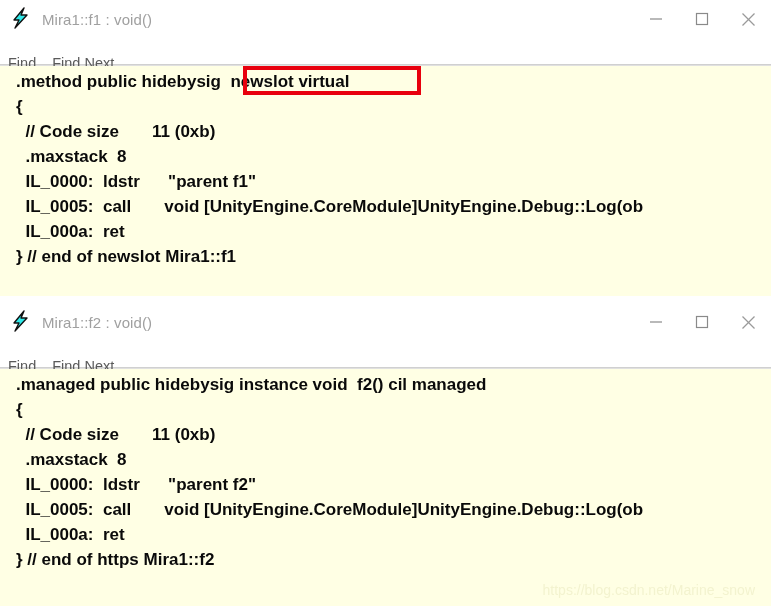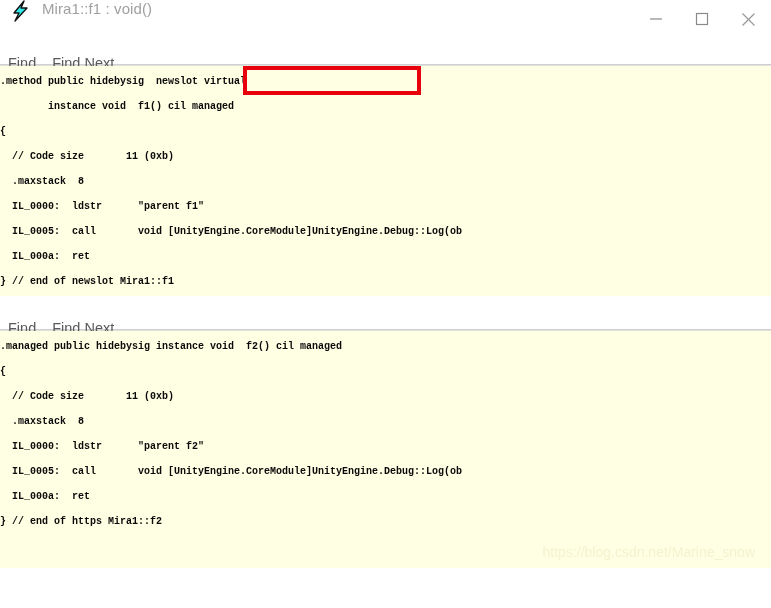--- a/index.html
+++ b/index.html
@@ -30,20 +30,21 @@
     overflow: hidden;
   }
   #window-1 { top: 0px;   height: 298px; }
   #window-2 { top: 303px; height: 305px; }
 
   .titlebar {
     position: relative;
     height: 38px;
     background: #ffffff;
     display: flex;
+    align-items: center;
   }
   .title-icon {
     width: 30px;
     height: 24px;
     margin-left: 10px;
     position: relative;
     flex: 0 0 auto;
   }
   .title-icon svg { display: block; }
   .title-text {
@@ -102,28 +103,28 @@
     overflow: hidden;
   }
   #code-1 { height: 230px; }
   #code-2 { height: 237px; }
 
   .code-inner {
     position: relative;
     padding: 3px 0 0 0;
   }
   .code-line {
-    font-family: Liberation Mono, monospace;
-    font-size: 10px;
+    font-family: Liberation Sans, sans-serif;
+    font-size: 17px;
     font-weight: bold;
     color: #0a0a0a;
     line-height: 25px;
     height: 25px;
     white-space: pre;
-    padding-left: 0;
+    padding-left: 16px;
     letter-spacing: 0px;
   }
 
   
   .redbox {
     position: absolute;
     border: 4px solid #e8000d;
     box-sizing: border-box;
     pointer-events: none;
   }
@@ -192,37 +193,62 @@
     <div class="menubar">
       <div class="menu-item">Find</div>
       <div class="menu-item">Find Next</div>
     </div>
 
     <div class="menu-sep"></div>
 
     <div class="code-area" id="code-1">
       <div class="code-inner">
         <div class="code-line">.method public hidebysig  newslot virtual</div>
-        <div class="code-line">        instance void  f1() cil managed</div>
         <div class="code-line">{</div>
         <div class="code-line">  // Code size       11 (0xb)</div>
         <div class="code-line">  .maxstack  8</div>
         <div class="code-line">  IL_0000:  ldstr      "parent f1"</div>
         <div class="code-line">  IL_0005:  call       void [UnityEngine.CoreModule]UnityEngine.Debug::Log(ob</div>
         <div class="code-line">  IL_000a:  ret</div>
         <div class="code-line">} // end of newslot Mira1::f1</div>
         <div class="redbox" id="redbox-newslot"></div>
       </div>
     </div>
   </div>
 
   <div class="gap"></div>
 
   <div class="window" id="window-2">
 
+    <div class="titlebar">
+      <div class="title-icon">
+        <svg width="24" height="22" viewBox="0 0 24 22">
+          <path d="M14 1 L4 13 L9 13 L5 21 L17 8 L11 8 Z" fill="#2fe9e9" stroke="#101010" stroke-width="1.4" stroke-linejoin="round"></path>
+        </svg>
+      </div>
+      <div class="title-text">Mira1::f2 : void()</div>
+      <div class="winbtns">
+        <div class="winbtn">
+          <svg width="14" height="14" viewBox="0 0 14 14">
+              <line x1="1" y1="7" x2="13" y2="7" stroke="#8a8a8a" stroke-width="1.2"></line>
+            </svg>
+        </div>
+        <div class="winbtn">
+          <svg width="14" height="14" viewBox="0 0 14 14">
+              <rect x="1.5" y="1.5" width="11" height="11" fill="none" stroke="#8a8a8a" stroke-width="1.2"></rect>
+            </svg>
+        </div>
+        <div class="winbtn">
+          <svg width="15" height="15" viewBox="0 0 15 15">
+              <line x1="1.5" y1="1.5" x2="13.5" y2="13.5" stroke="#9a9a9a" stroke-width="1.2"></line>
+              <line x1="13.5" y1="1.5" x2="1.5" y2="13.5" stroke="#9a9a9a" stroke-width="1.2"></line>
+            </svg>
+        </div>
+      </div>
+    </div>
 
     <div class="menubar">
       <div class="menu-item">Find</div>
       <div class="menu-item">Find Next</div>
     </div>
 
     <div class="menu-sep"></div>
 
     <div class="code-area" id="code-2">
       <div class="code-inner">

